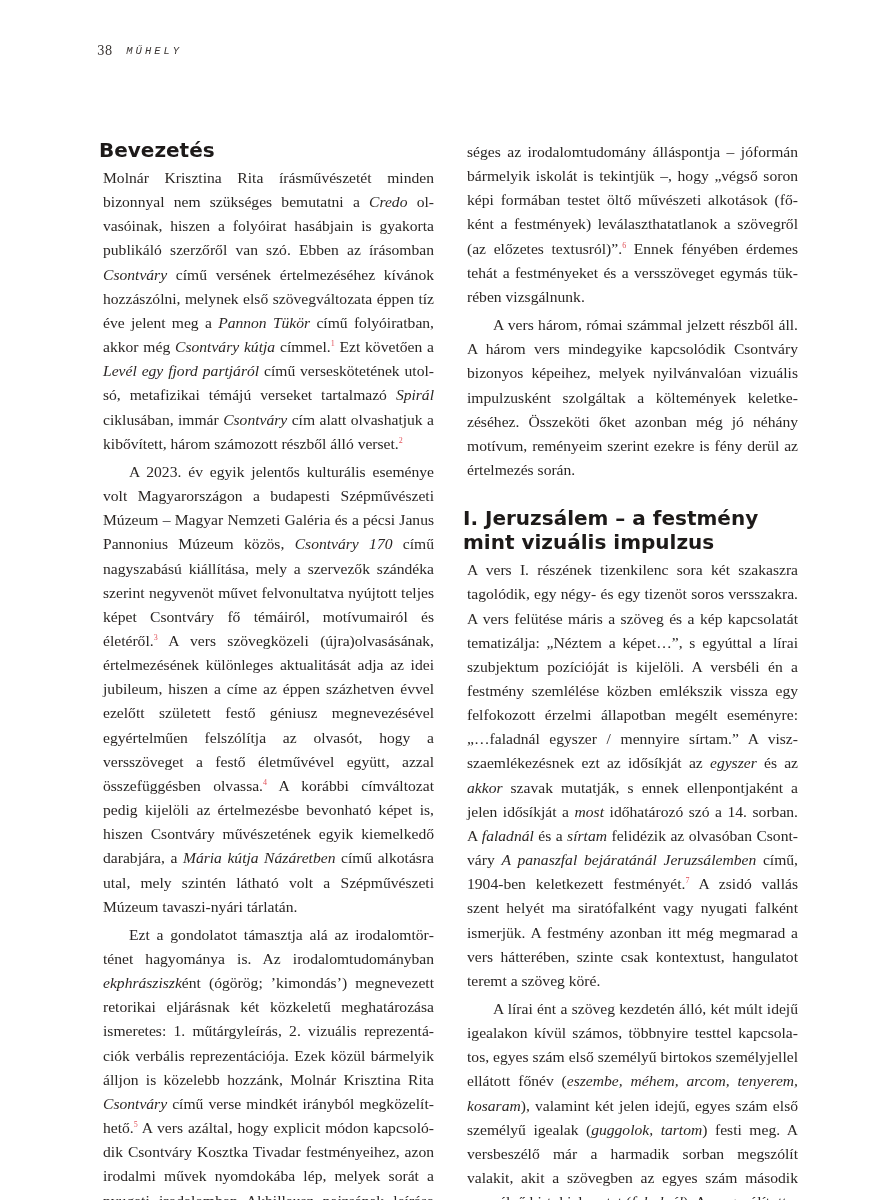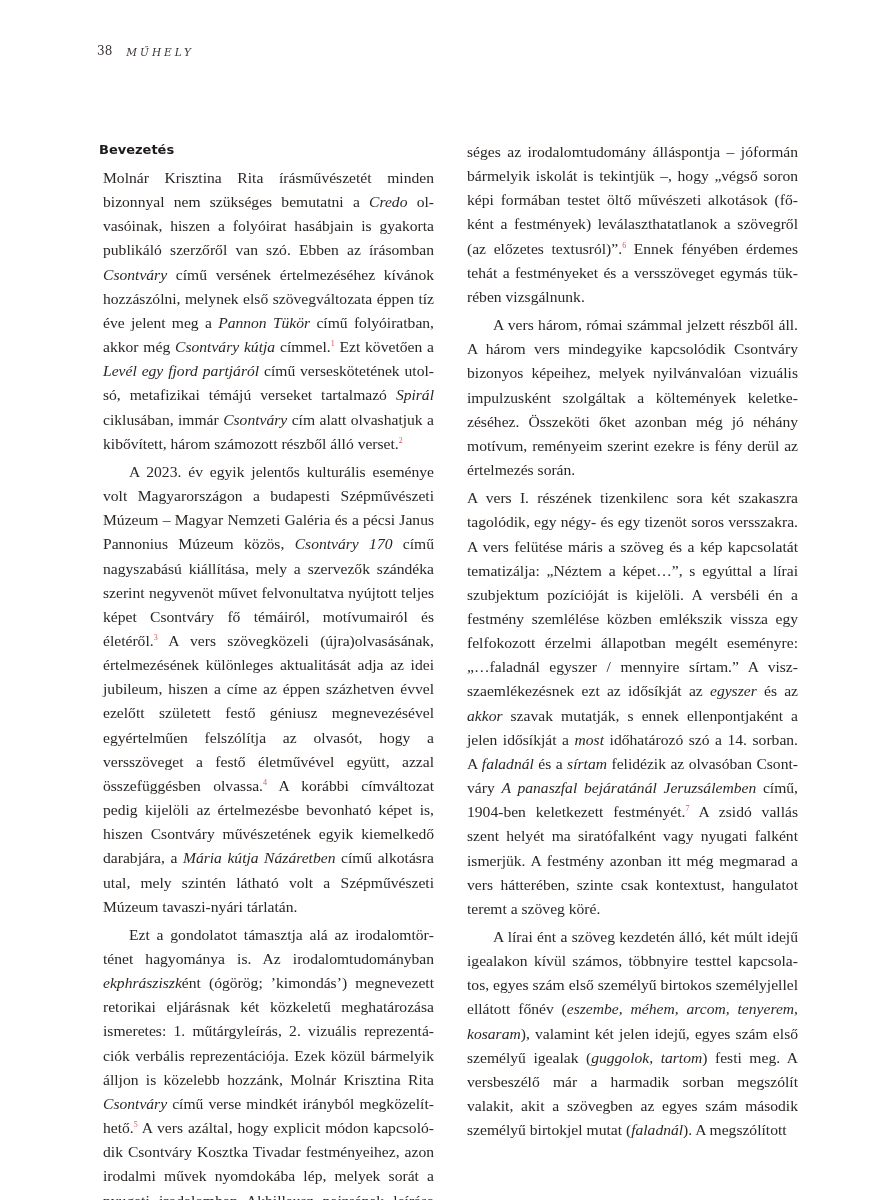--- a/index.html
+++ b/index.html
@@ -1,24 +1,24 @@
 <!DOCTYPE html>
 <html><head>
 <meta charset="utf-8">
 <style>
   html, body { margin:0; padding:0; background:#ffffff; }
   body { width:880px; height:1200px; position:relative; overflow:hidden; color:#2a2624; }
-  .running-head { position:absolute; left:97px; top:44px; font-family:"DejaVu Serif", serif; font-size:12px; color:#3a3533; display:flex; gap:14px; align-items:flex-end; }
-  .running-head .section { font-style:italic; letter-spacing:3px; font-size:10.5px; }
+  .running-head { position:absolute; left:97px; top:44px; font-family:"DejaVu Serif", serif; font-size:12px; color:#3a3533; display:flex; gap:14px; align-items:center; }
+  .running-head .section { font-style:italic; letter-spacing:3px; font-size:10.5px;font-family:Liberation Mono, monospace; }
   .col { position:absolute; top:138px; width:339px; font-family:"Liberation Serif", serif; font-size:15.6px; line-height:24.15px; text-align:justify; hyphens:manual; }
   .col.left { left:99px; }
   .col.right { left:463px; top:136px; }
   .col p { margin:4px; }
   .col p.indent { text-indent:26px; }
-  h2 { font-family:"DejaVu Sans", sans-serif; font-weight:bold; font-size:13px; line-height:24px; margin:0; color:#1d1a19; text-align:left; }
+  h2 { font-family:"DejaVu Sans", sans-serif; font-weight:bold; font-size:20px; line-height:24px; margin:0; color:#1d1a19; text-align:left; }
   h2.spaced { margin-top:24px; }
   em { }
   sup.fn { color:#e0525a; font-size:8px; vertical-align:super; line-height:0; }
 </style>
 </head>
 <body>
 
 <div class="running-head">
   <span>38</span>
   <span class="section">MŰHELY</span>
@@ -27,15 +27,16 @@
 <div class="col left">
   <h2>Bevezetés</h2>
   <p>Molnár Krisztina Rita írásművészetét minden bizonnyal nem szükséges bemutatni a <em>Credo</em> ol­vasóinak, hiszen a folyóirat hasábjain is gyakorta publikáló szerzőről van szó. Ebben az írásomban <em>Csontváry</em> című versének értelmezéséhez kívánok hozzászólni, melynek első szövegváltozata éppen tíz éve jelent meg a <em>Pannon Tükör</em> című folyóiratban, akkor még <em>Csontváry kútja</em> címmel.<sup class="fn" style="color: rgb(224, 82, 90);">1</sup> Ezt követően a <em>Levél egy fjord partjáról</em> című verseskötetének utol­só, metafizikai témájú verseket tartalmazó <em>Spirál</em> ciklusában, immár <em>Csontváry</em> cím alatt olvashatjuk a kibővített, három számozott részből álló verset.<sup class="fn" style="color: rgb(224, 82, 90);">2</sup></p>
   <p class="indent">A 2023. év egyik jelentős kulturális eseménye volt Magyarországon a budapesti Szépművészeti Múzeum – Magyar Nemzeti Galéria és a pécsi Janus Pannonius Múzeum közös, <em>Csontváry 170</em> című nagy­szabású kiállítása, mely a szervezők szándéka szerint negyvenöt művet felvonultatva nyújtott teljes képet Csontváry fő témáiról, motívumairól és életéről.<sup class="fn" style="color: rgb(224, 82, 90);">3</sup> A vers szövegközeli (újra)olvasásának, értelmezé­sének különleges aktualitását adja az idei jubileum, hiszen a címe az éppen százhetven évvel ezelőtt született festő géniusz megnevezésével egyértelmű­en felszólítja az olvasót, hogy a versszöveget a festő életművével együtt, azzal összefüggésben olvassa.<sup class="fn" style="color: rgb(224, 82, 90);">4</sup> A korábbi címváltozat pedig kijelöli az értelmezésbe bevonható képet is, hiszen Csontváry művészetének egyik kiemelkedő darabjára, a <em>Mária kútja Názáretben</em> című alkotásra utal, mely szintén látható volt a Szép­művészeti Múzeum tavaszi-nyári tárlatán.</p>
   <p class="indent">Ezt a gondolatot támasztja alá az irodalomtör­ténet hagyománya is. Az irodalomtudományban <em>ekphrásziszk</em>ént (ógörög; ’kimondás’) megnevezett retorikai eljárásnak két közkeletű meghatározása ismeretes: 1. műtárgyleírás, 2. vizuális reprezentá­ciók verbális reprezentációja. Ezek közül bármelyik álljon is közelebb hozzánk, Molnár Krisztina Rita <em>Csontváry</em> című verse mindkét irányból megközelít­hető.<sup class="fn" style="color: rgb(224, 82, 90);">5</sup> A vers azáltal, hogy explicit módon kapcsoló­dik Csontváry Kosztka Tivadar festményeihez, azon irodalmi művek nyomdokába lép, melyek sorát a nyugati irodalomban Akhilleusz pajzsának leírása nyitja az <em>Iliász</em>ban. Azzal kapcsolatban is közel egy-</p>
 </div>
 
 <div class="col right">
   <p>séges az irodalomtudomány álláspontja – jóformán bármelyik iskolát is tekintjük –, hogy „végső soron képi formában testet öltő művészeti alkotások (fő­ként a festmények) leválaszthatatlanok a szövegről (az előzetes textusról)”.<sup class="fn" style="color: rgb(224, 82, 90);">6</sup> Ennek fényében érdemes tehát a festményeket és a versszöveget egymás tük­rében vizsgálnunk.</p>
   <p class="indent">A vers három, római számmal jelzett részből áll. A három vers mindegyike kapcsolódik Csontváry bizonyos képeihez, melyek nyilvánvalóan vizuális impulzusként szolgáltak a költemények keletke­zéséhez. Összeköti őket azonban még jó néhány motívum, reményeim szerint ezekre is fény derül az értelmezés során.</p>
+  <h2 class="spaced">I. Jeruzsálem – a festmény mint vizuális im­pulzus</h2>
   <p>A vers I. részének tizenkilenc sora két szakaszra tagolódik, egy négy- és egy tizenöt soros versszakra. A vers felütése máris a szöveg és a kép kapcsolatát tematizálja: „Néztem a képet…”, s egyúttal a lírai szubjektum pozícióját is kijelöli. A versbéli én a festmény szemlélése közben emlékszik vissza egy felfokozott érzelmi állapotban megélt esemény­re: „…faladnál egyszer / mennyire sírtam.” A visz­szaemlékezésnek ezt az idősíkját az <em>egyszer</em> és az <em>akkor</em> szavak mutatják, s ennek ellenpontjaként a jelen idősíkját a <em>most</em> időhatározó szó a 14. sorban. A <em>faladnál</em> és a <em>sírtam</em> felidézik az olvasóban Csont­váry <em>A panaszfal bejáratánál Jeruzsálemben</em> című, 1904-ben keletkezett festményét.<sup class="fn" style="color: rgb(224, 82, 90);">7</sup> A zsidó vallás szent helyét ma siratófalként vagy nyugati falként ismerjük. A festmény azonban itt még megmarad a vers hátterében, szinte csak kontextust, hangulatot teremt a szöveg köré.</p>
   <p class="indent">A lírai ént a szöveg kezdetén álló, két múlt idejű igealakon kívül számos, többnyire testtel kapcsola­tos, egyes szám első személyű birtokos személyjellel ellátott főnév (<em>eszembe, méhem, arcom, tenyerem, kosaram</em>), valamint két jelen idejű, egyes szám első személyű igealak (<em>guggolok, tartom</em>) festi meg. A versbeszélő már a harmadik sorban megszólít valakit, akit a szövegben az egyes szám második személyű birtokjel mutat (<em>faladnál</em>). A megszólított</p>
 </div>
 
 </body></html>

